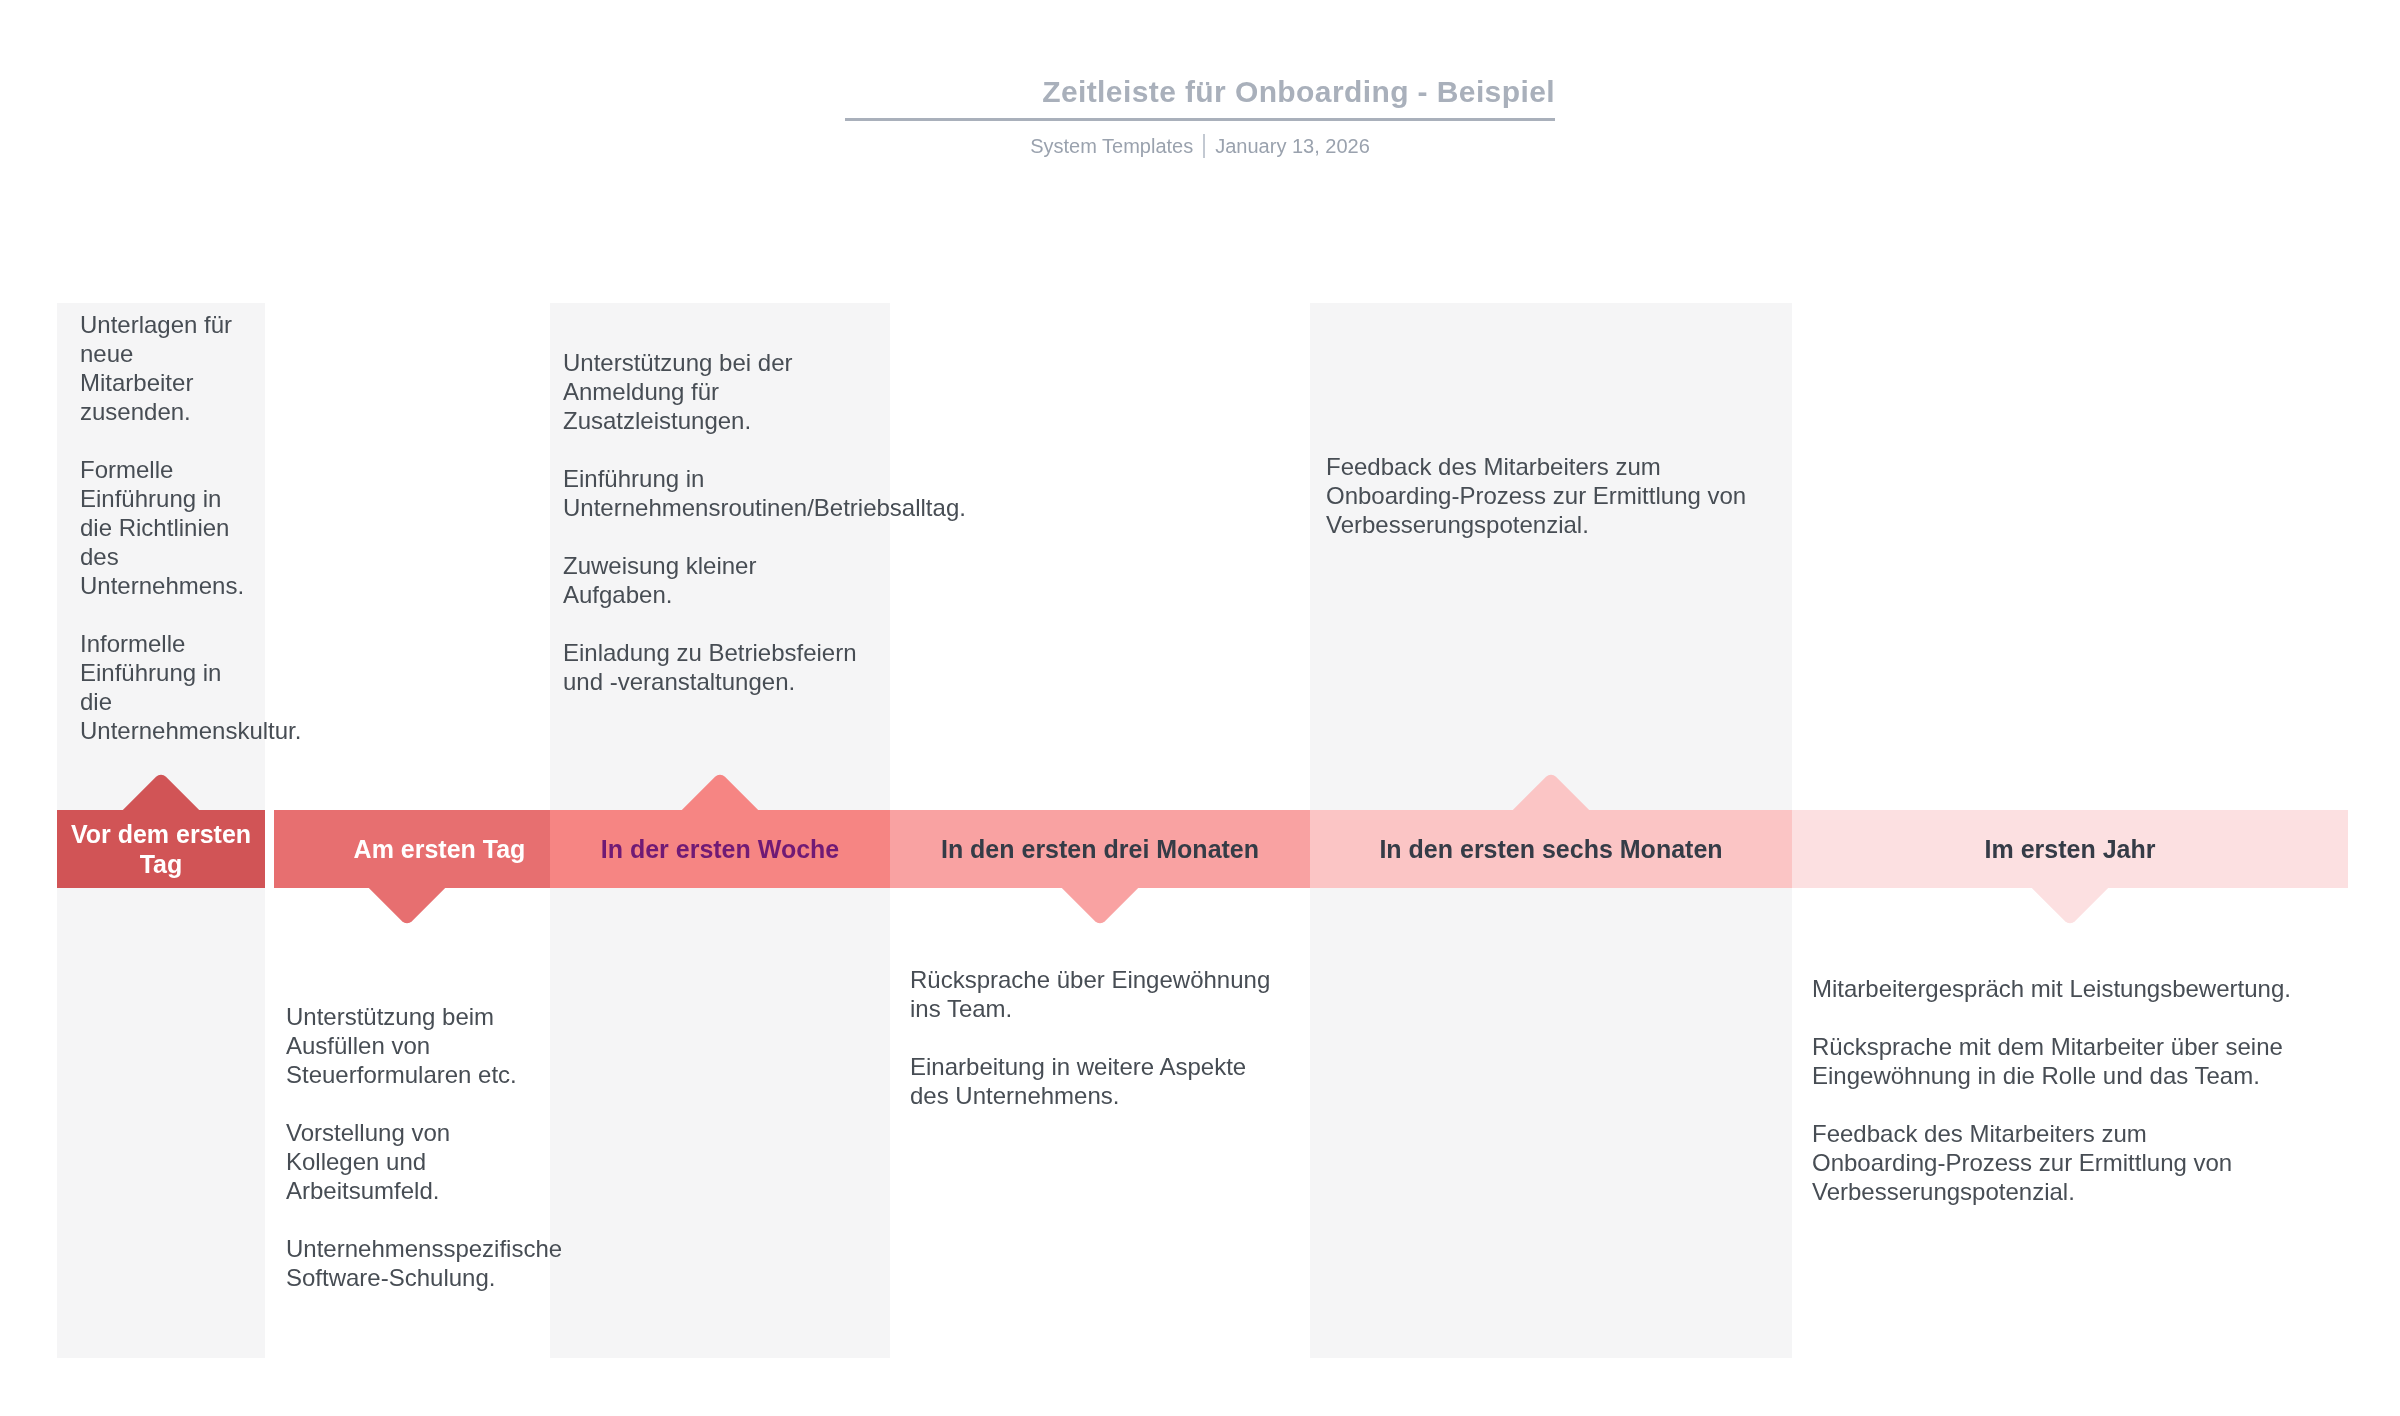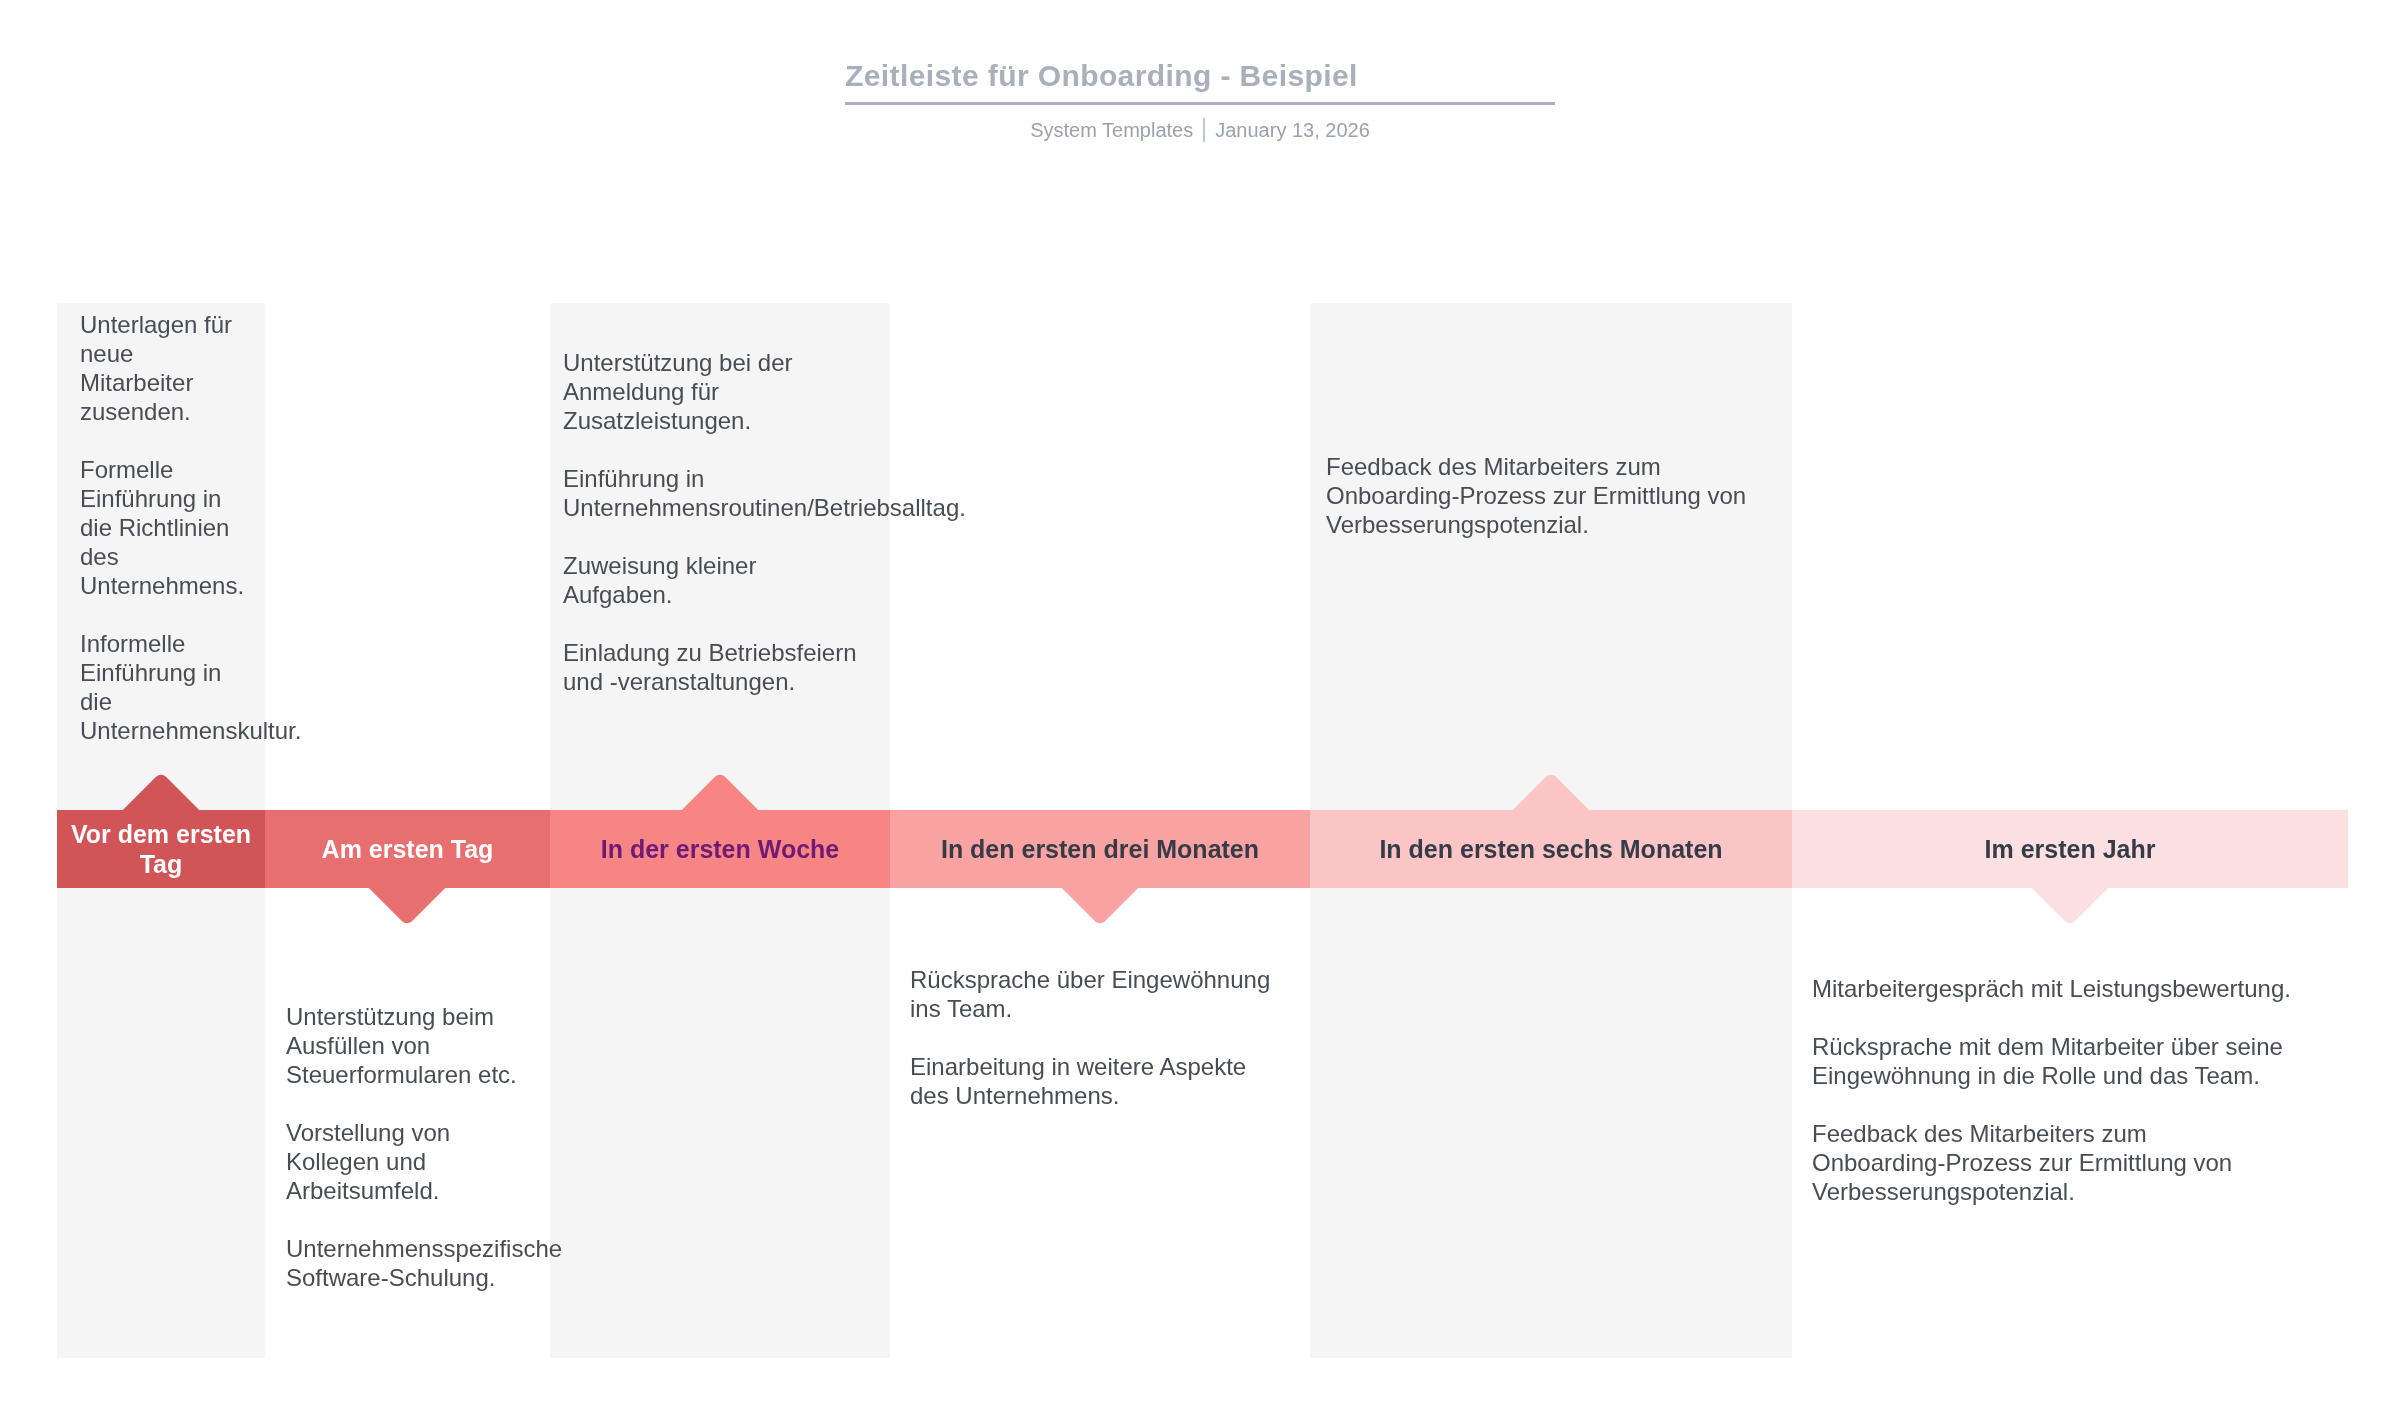--- a/index.html
+++ b/index.html
@@ -8,25 +8,25 @@
     width: 2400px;
     height: 1416px;
     background: #ffffff;
     overflow: hidden;
     font-family: "Liberation Sans", sans-serif;
   }
 
   
   .title-wrap {
     position: absolute;
-    top: 58px;
+    top: 74px;
     left: 50%;
     transform: translateX(-50%);
     width: 710px;
-    text-align: left;
+    text-align: right;
   }
   .page-title {
     margin: 0;
     font-size: 30px;
     line-height: 36px;
     font-weight: bold;
     color: #a9b0bb;
     letter-spacing: 0.4px;
   }
   .title-underline {
@@ -119,21 +119,21 @@
   <div class="arrow down" style="left: 380px; background: rgb(231, 111, 112);"></div>
   <div class="arrow up" style="left: 693px; background: rgb(246, 133, 131);"></div>
   <div class="arrow down" style="left: 1073px; background: rgb(249, 162, 162);"></div>
   <div class="arrow up" style="left: 1524px; background: rgb(251, 197, 197);"></div>
   <div class="arrow down" style="left: 2043px; background: rgb(252, 224, 225);"></div>
 
   <div class="seg" style="left: 57px; width: 208px; background: rgb(209, 84, 86); color: rgb(255, 255, 255);">
     <span>Vor dem ersten
 Tag</span>
   </div>
-  <div class="seg" style="left: 265px; width: 285px; background: rgb(231, 111, 112); color: rgb(255, 255, 255);">
+  <div class="seg" style="left: 274px; width: 285px; background: rgb(231, 111, 112); color: rgb(255, 255, 255); padding-left: 23px;">
     <span>Am ersten Tag</span>
   </div>
   <div class="seg" style="left: 550px; width: 340px; background: rgb(246, 133, 131); color: #701a75;">
     <span>In der ersten Woche</span>
   </div>
   <div class="seg" style="left: 890px; width: 420px; background: rgb(249, 162, 162); color: rgb(53, 60, 71);">
     <span>In den ersten drei Monaten</span>
   </div>
   <div class="seg" style="left: 1310px; width: 482px; background: rgb(251, 197, 197); color: rgb(53, 60, 71);">
     <span>In den ersten sechs Monaten</span>

